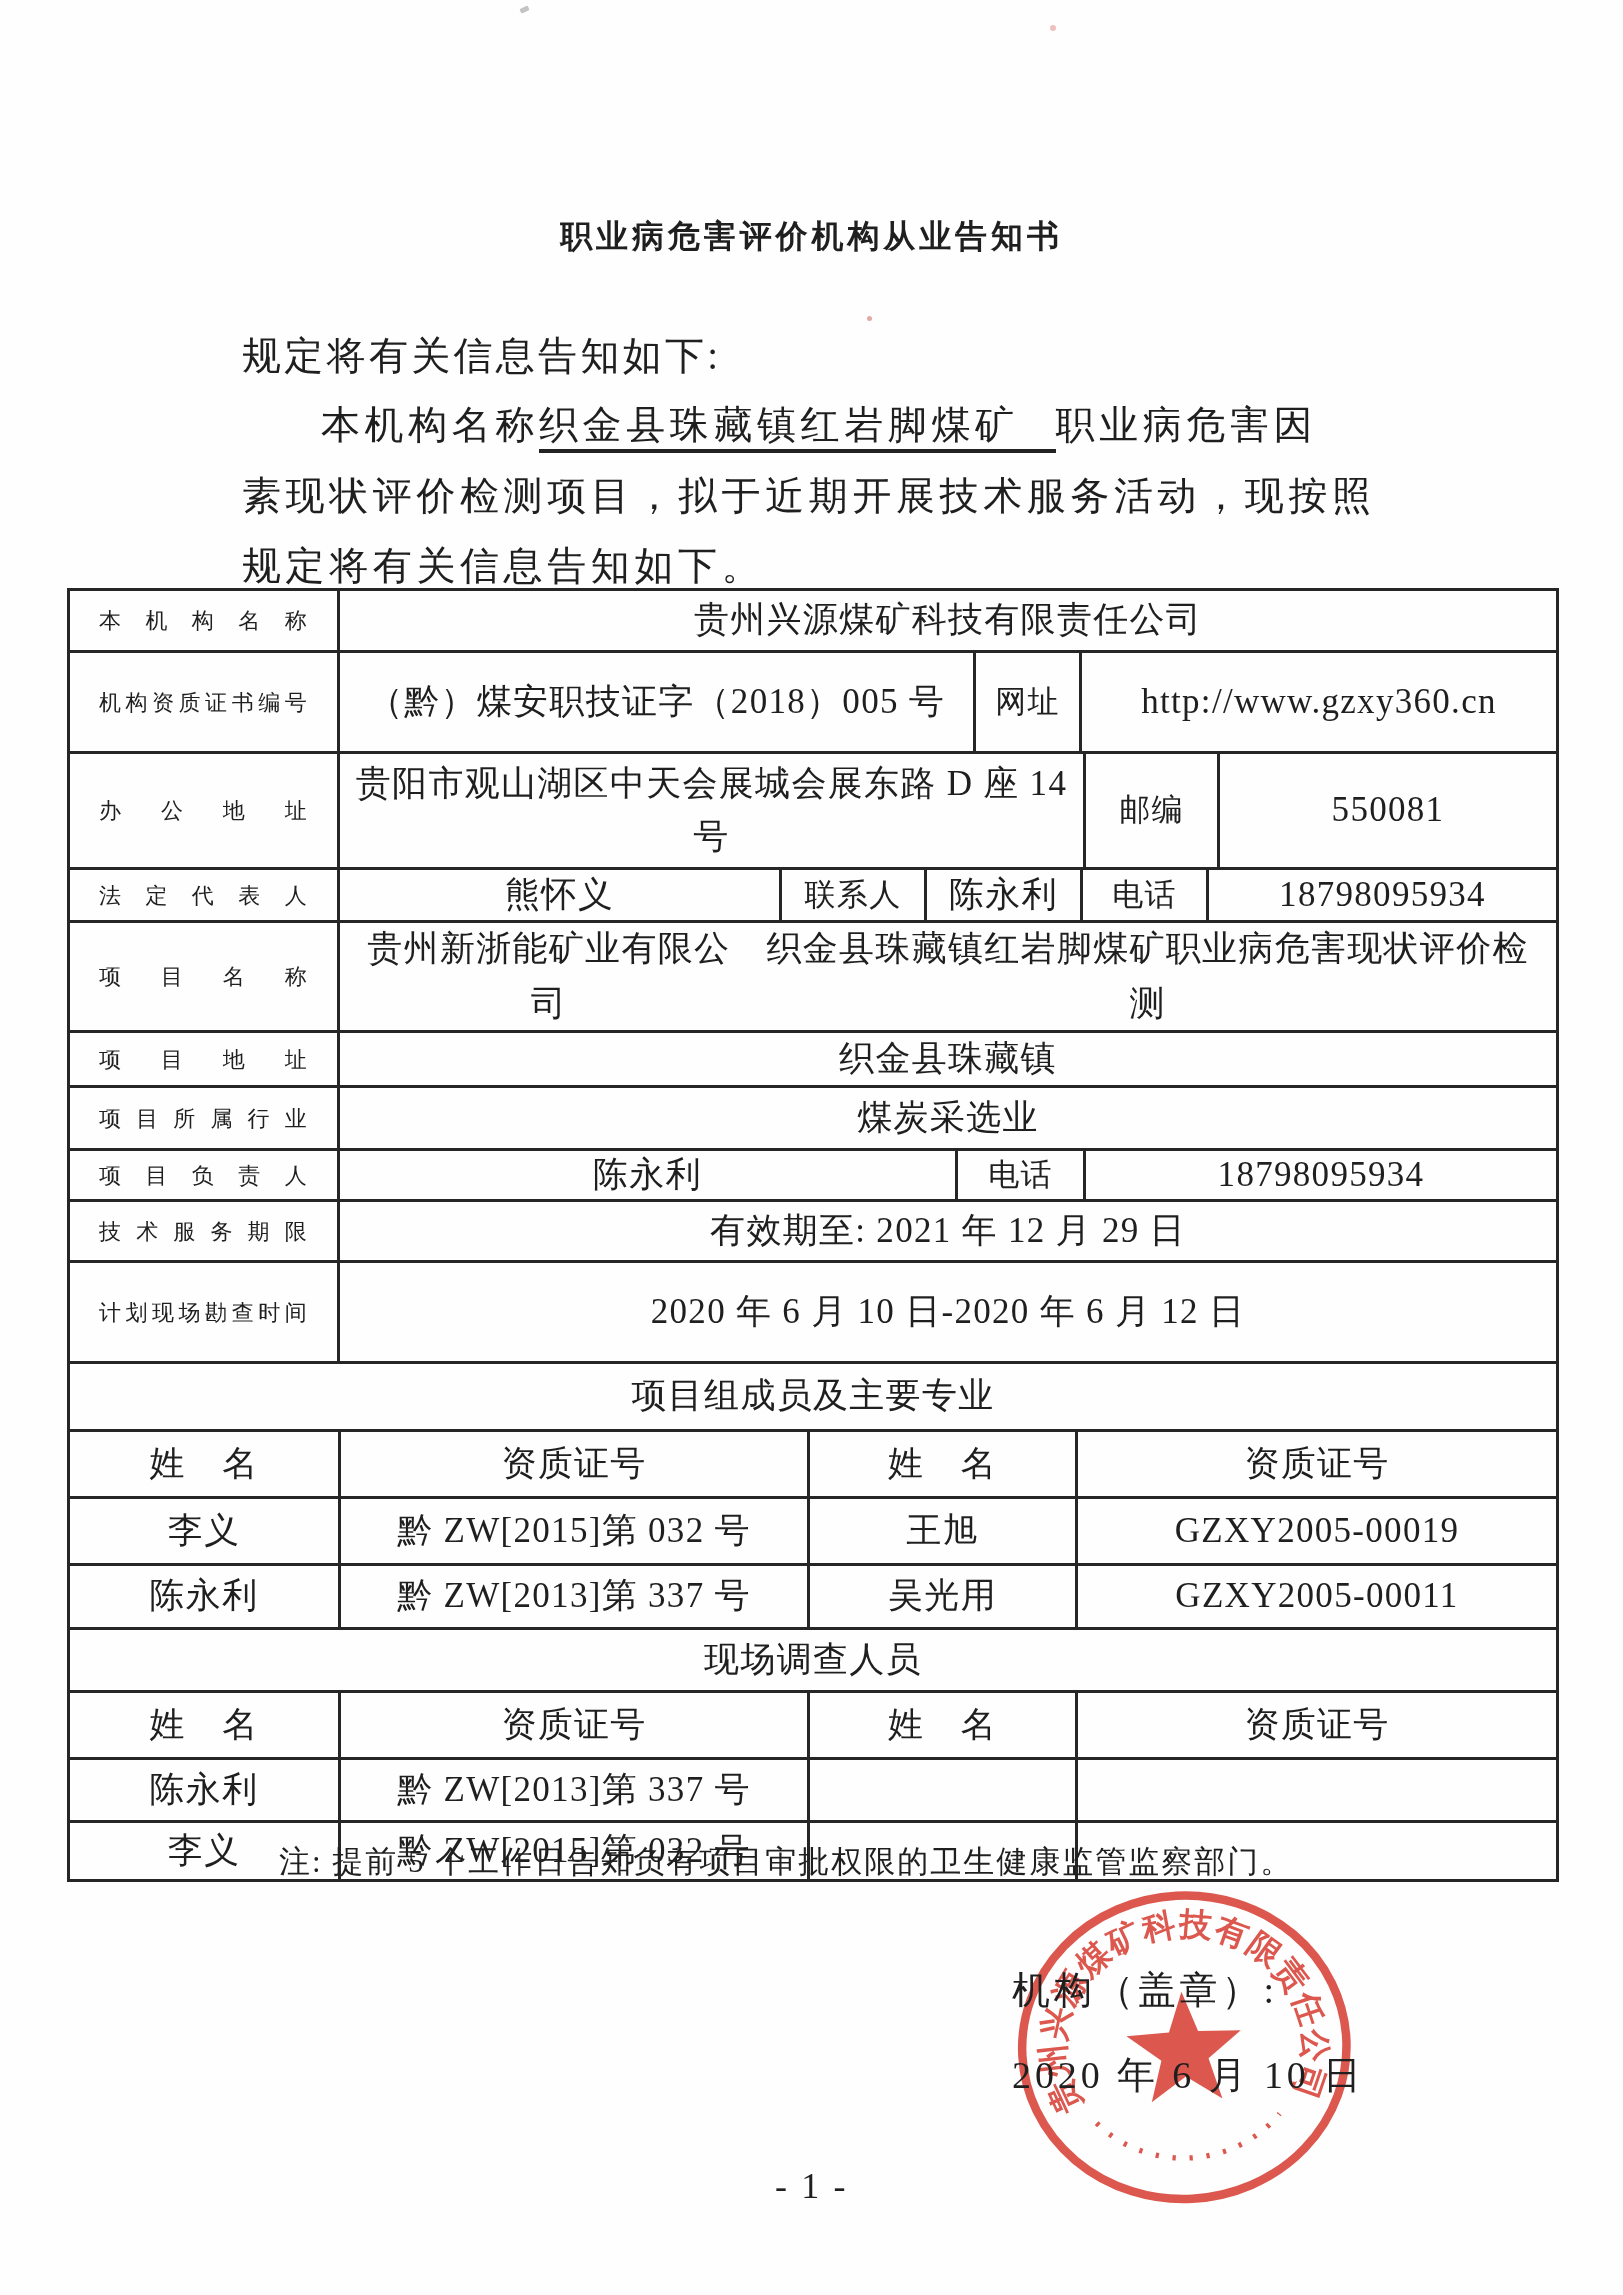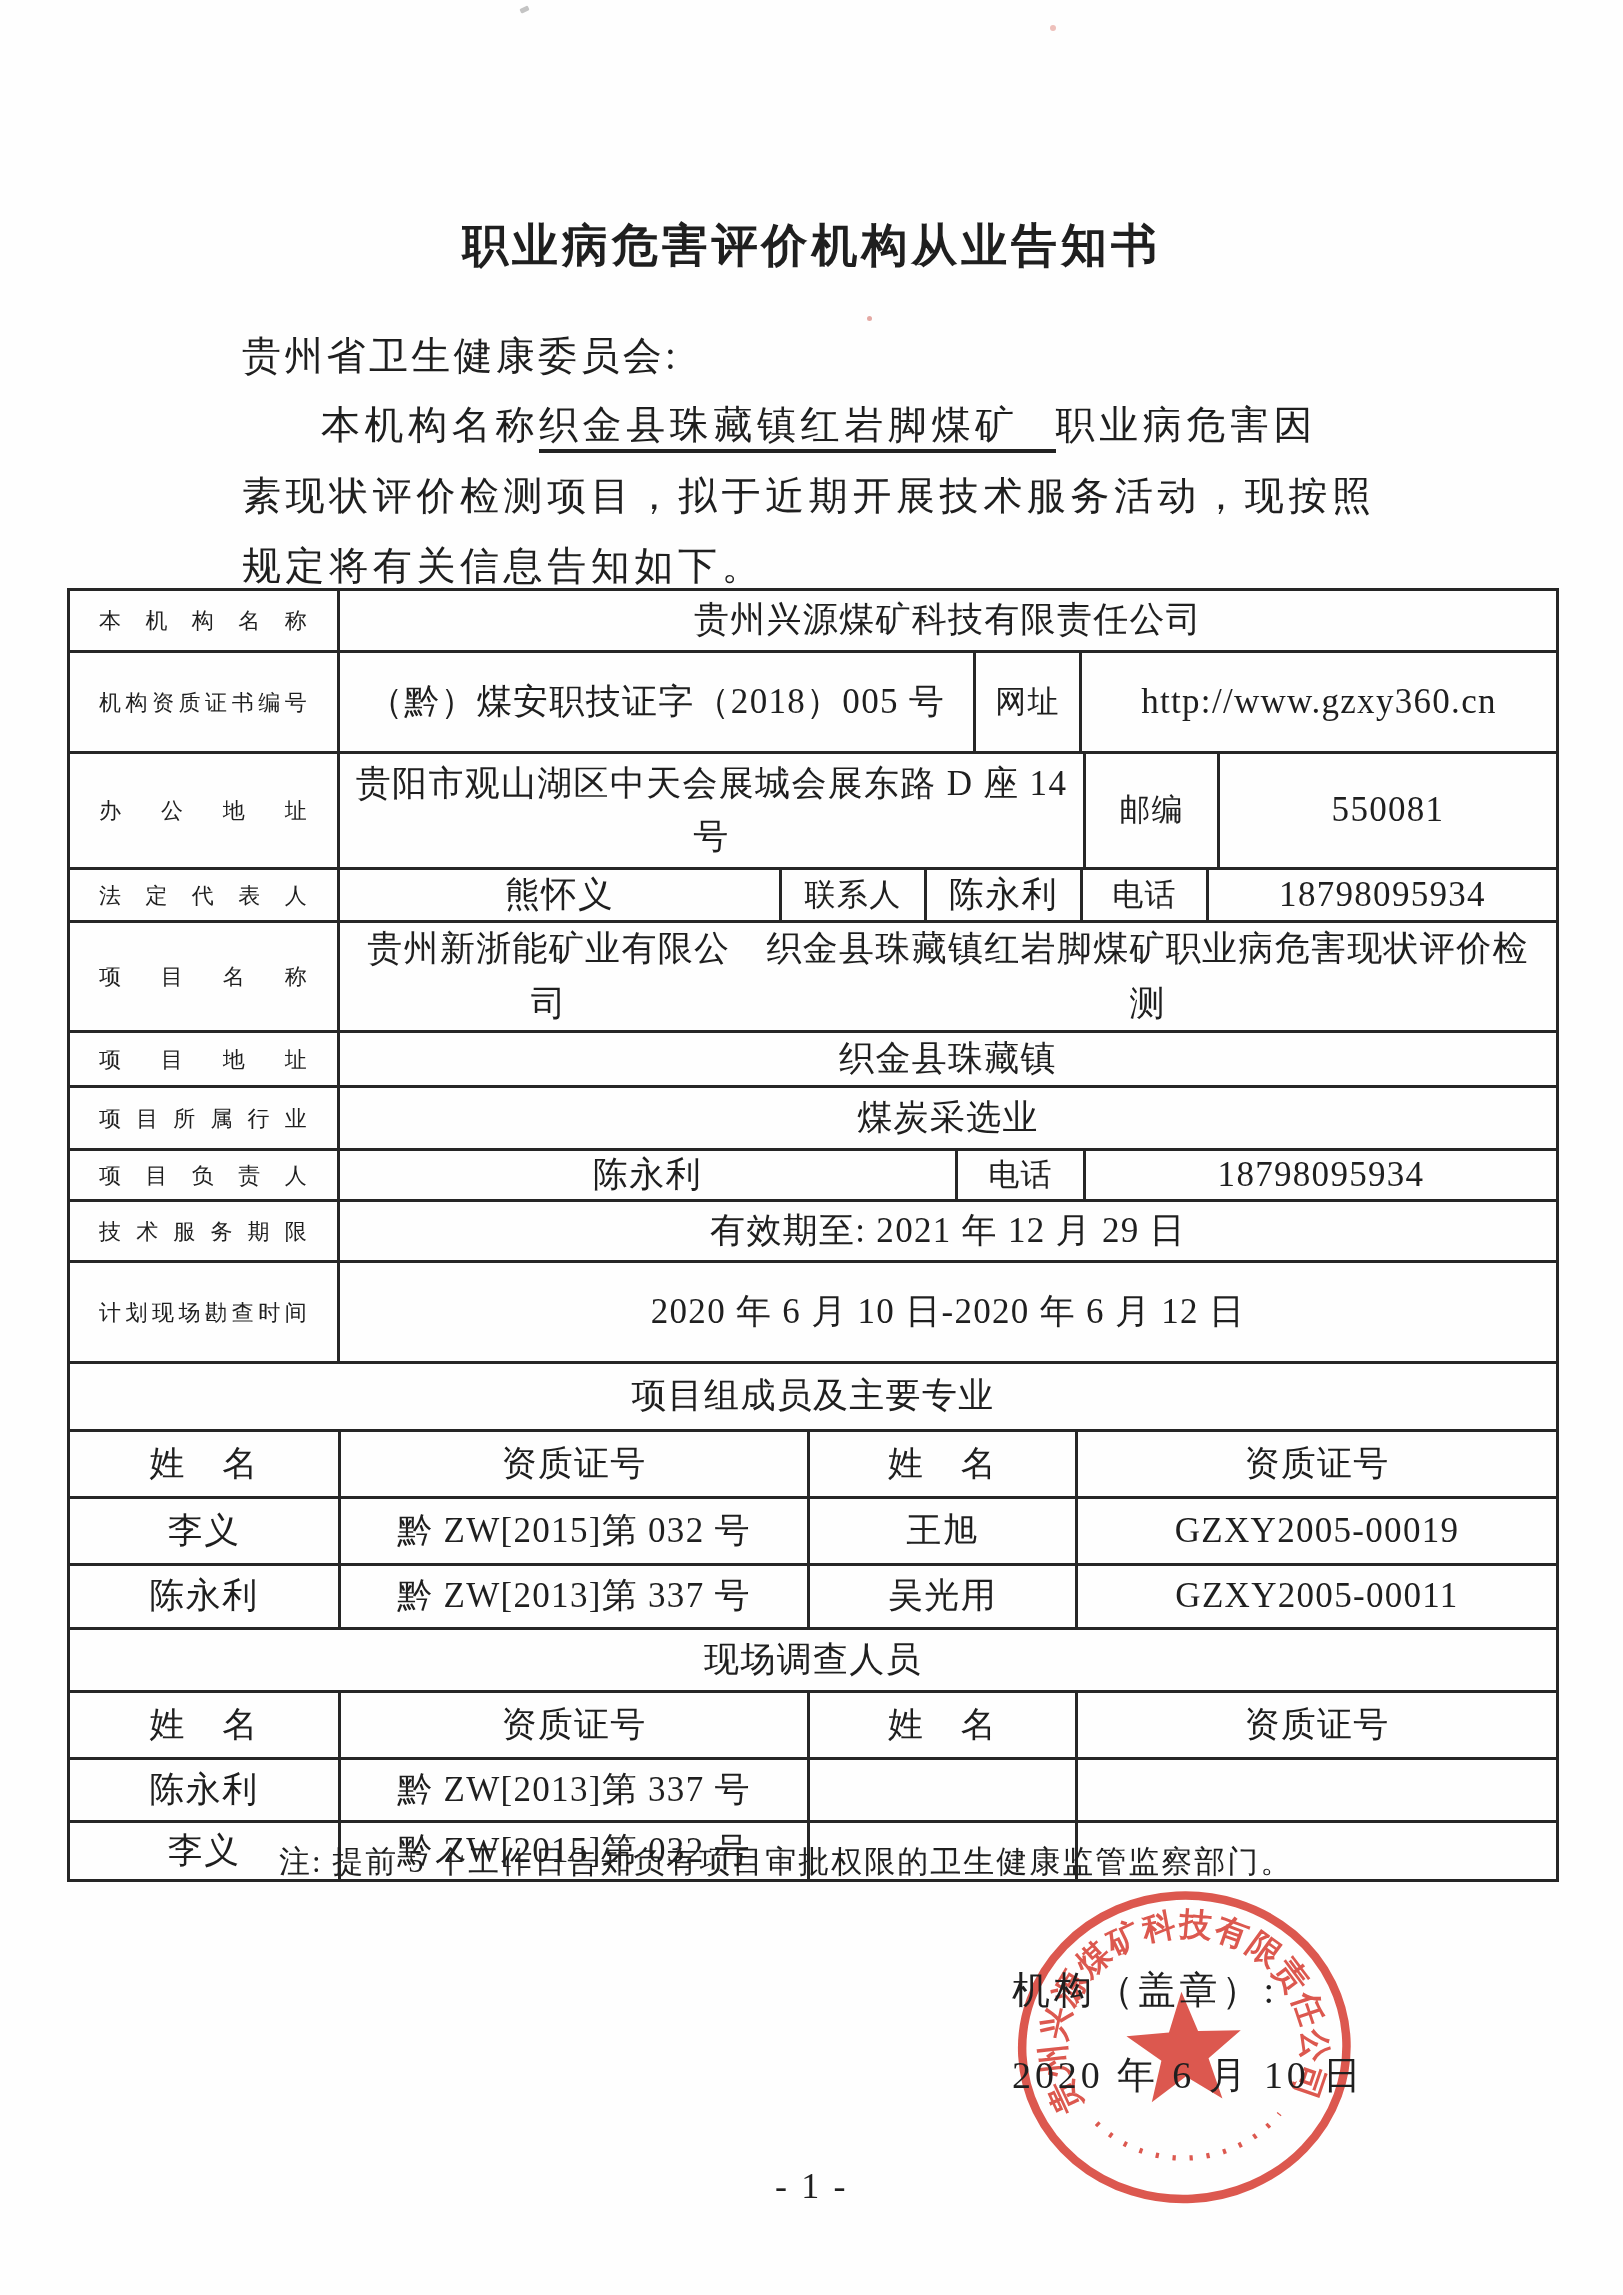--- a/index.html
+++ b/index.html
@@ -8,21 +8,21 @@
     width:1623px;height:2295px;
     background:#fefefe;
     font-family:"Liberation Serif",serif;
     color:#1f1f1f;
     overflow:hidden;
   }
   .title{
     position:absolute;top:215px;left:0;width:100%;
     text-align:center;
     font-family:"Liberation Sans",sans-serif;
-    font-weight:700;font-size:46px;letter-spacing:3.9px;
+    font-weight:700;font-size:32px;letter-spacing:3.9px;
     margin:0;
   }
   .greeting{
     position:absolute;left:242px;top:329px;
     font-size:39px;letter-spacing:3.3px;white-space:nowrap;
   }
   .para-line{
     position:absolute;font-size:39px;letter-spacing:4.6px;white-space:nowrap;
   }
   .pl1{left:321px;top:398px;}
@@ -101,21 +101,21 @@
 <body>
 
 <div class="page">
 
   <div class="speck speck-a"></div>
   <div class="speck speck-b"></div>
   <div class="speck speck-c"></div>
 
   <h1 class="title">职业病危害评价机构从业告知书</h1>
 
-  <div class="greeting">贵州省卫生健康委员会:</div>
+  <div class="greeting">规定将有关信息告知如下:</div>
 
   <div class="para-line pl1"><span>本机构名称</span><span class="underlined">织金县珠藏镇红岩脚煤矿</span><span>职业病危害因</span></div>
   <div class="para-line pl2">素现状评价检测项目，拟于近期开展技术服务活动，现按照</div>
   <div class="para-line pl3">规定将有关信息告知如下。</div>
 
   <div class="tbl">
 
     <div class="tr h90">
       <div class="td label">
           <span class="dist">本机构名称</span>

